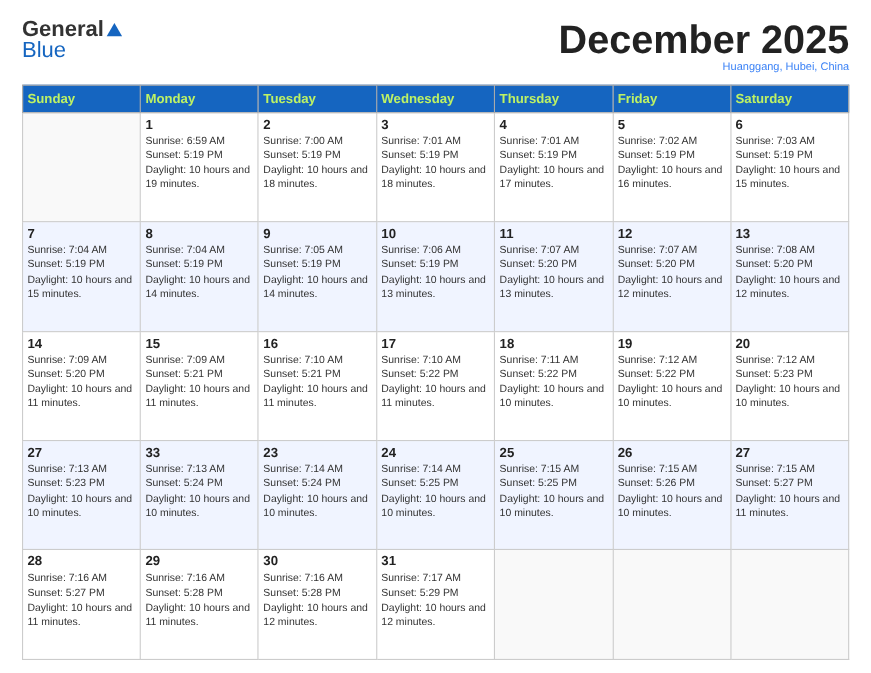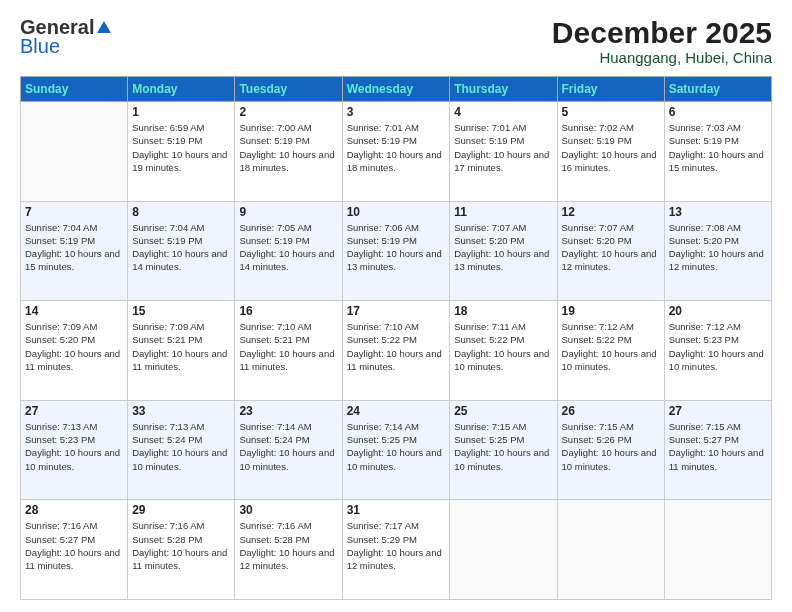--- a/index.html
+++ b/index.html
@@ -25,37 +25,37 @@
     }
     .logo {
       display: flex;
       flex-direction: column;
       align-items: flex-start;
     }
     .title-block {
       text-align: right;
     }
     .month-title {
-      font-size: 30px;
+      font-size: 36px;
       font-weight: bold;
       color: #222;
       line-height: 1.1;
     }
     .location {
-      font-size: 15px;
-      color: #14532d;
+      font-size: 10px;
+      color: #3b82f6;
     }
     .calendar {
       width: 100%;
       border-collapse: collapse;
       flex: 1;
     }
     .calendar th {
       background-color: #1565c0;
-      color: #5eead4;
+      color: #bef264;
       font-size: 12px;
       font-weight: bold;
       padding: 5px 4px;
       text-align: left;
       border: 1px solid #aaa;
     }
     .calendar td {
       vertical-align: top;
       border: 1px solid #ccc;
       padding: 3px 4px;

